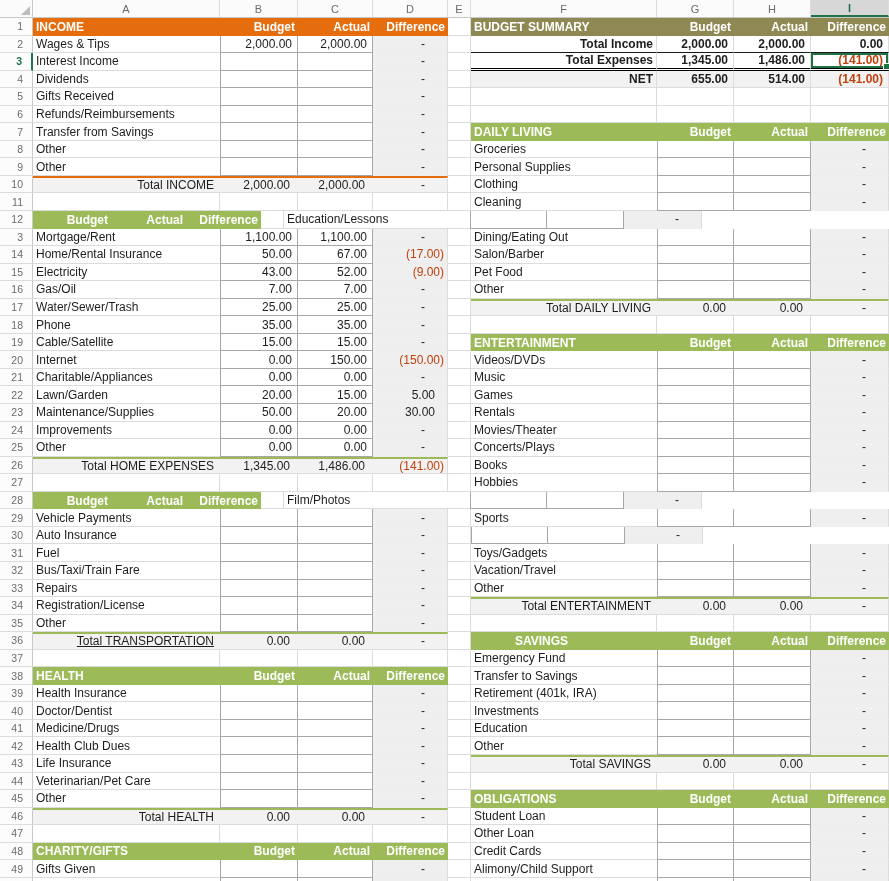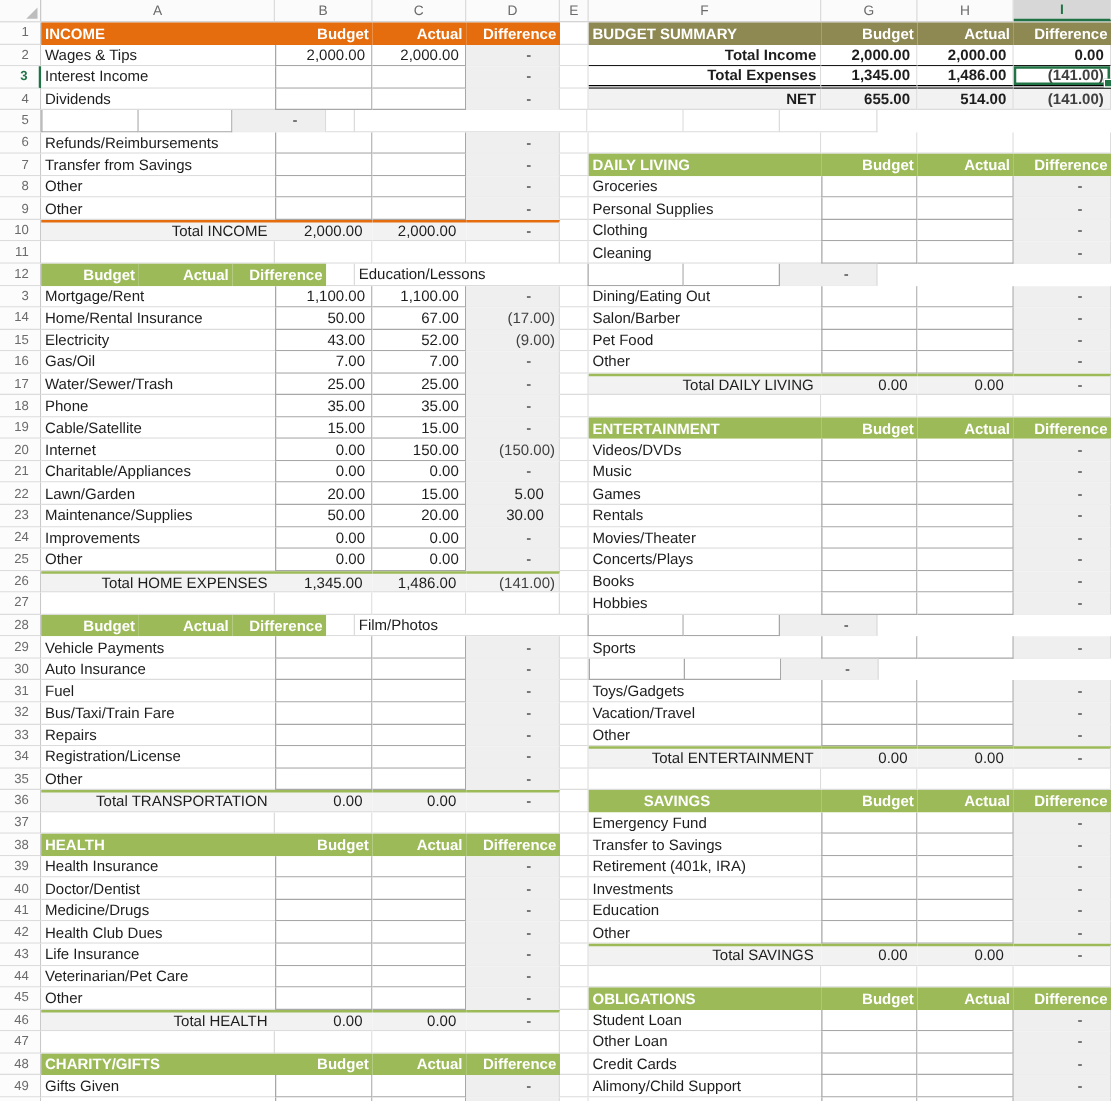--- a/index.html
+++ b/index.html
@@ -22,21 +22,21 @@
   .gl{border-right:1px solid #DCDCDC;border-bottom:1px solid #DCDCDC;}
   .nbr{border-right:none;}
   .gut{width:33px;justify-content:flex-end;padding-right:9px;font-size:10.5px;color:#6B6B6B;
        background:#FCFCFC;border-right:1px solid #C9C9C9;border-bottom:1px solid #DCDCDC;}
   .selrow{color:#217346;font-weight:bold;border-right:2px solid #217346;}
   .lbl{padding-left:3px;}
   .entry{border-right:1px solid #A7A7A7;border-bottom:1px solid #A7A7A7;justify-content:flex-end;padding-right:5px;}
   .eleft{border-left:1px solid #A7A7A7;}
   .diff{background:#EFEFEF;border-right:1px solid #DCDCDC;border-bottom:1px solid #EDEDED;justify-content:flex-end;}
   .dash{padding-right:22px;}
-  .neg{color:#404040;}
+  .neg{color:#c2410c;}
   .diff.neg{padding-right:3px;}
   .diff.pos{padding-right:12px;}
   .bar{color:#fff;font-weight:bold;}
   .bar-label{padding-left:3px;}
   .bar-h{justify-content:flex-end;padding-right:3px;}
   .totrow{background:#F2F2F2;border-top:2px solid #9CBA58;border-bottom:1px solid #DCDCDC;}
   .tot-lbl{justify-content:flex-end;padding-right:6px;}
   .tot-val{justify-content:flex-end;padding-right:8px;}
   .totdiff{justify-content:flex-end;border-right:1px solid #DCDCDC;}
   .totdiff.neg{padding-right:3px;}
@@ -119,20 +119,21 @@
         <div class="cell entry cC"></div>
         <div class="cell diff cD dash">-</div>
         <div class="cell gl cE"></div>
         <div class="cell sumv sum-lbl netrow cF">NET</div>
         <div class="cell sumv sum-val netrow cG">655.00</div>
         <div class="cell sumv sum-val netrow cH">514.00</div>
         <div class="cell sumv sum-val netrow cI neg">(141.00)</div>
       </div>
       <div class="r">
         <div class="cell gut">5</div>
+        <div class="cell gl nbr lbl cA">Gifts Received</div>
         <div class="cell entry eleft cB"></div>
         <div class="cell entry cC"></div>
         <div class="cell diff cD dash">-</div>
         <div class="cell gl cE"></div>
         <div class="cell gl cF"></div>
         <div class="cell gl cG"></div>
         <div class="cell gl cH"></div>
         <div class="cell gl cI"></div>
       </div>
       <div class="r">
@@ -487,21 +488,21 @@
         <div class="cell entry cC"></div>
         <div class="cell diff cD dash">-</div>
         <div class="cell gl cE"></div>
         <div class="cell gl cF"></div>
         <div class="cell gl cG"></div>
         <div class="cell gl cH"></div>
         <div class="cell gl cI"></div>
       </div>
       <div class="r">
         <div class="cell gut">36</div>
-        <div class="cell totrow tot-lbl cA" style="border-top-color: rgb(156, 186, 88);">Total TRANSPORTATION</div>
+        <div class="cell totrow tot-lbl cA" style="border-top-color: rgb(156, 186, 88); text-decoration: underline;">Total TRANSPORTATION</div>
         <div class="cell totrow tot-val cB" style="border-top-color: rgb(156, 186, 88);">0.00</div>
         <div class="cell totrow tot-val cC" style="border-top-color: rgb(156, 186, 88);">0.00</div>
         <div class="cell totrow totdiff cD dash" style="border-top-color: rgb(156, 186, 88);">-</div>
         <div class="cell gl cE"></div>
         <div class="cell bar cF bar-label" style="background: rgb(156, 186, 88); padding-left: 44px;">SAVINGS</div>
         <div class="cell bar cG bar-h" style="background: rgb(156, 186, 88);">Budget</div>
         <div class="cell bar cH bar-h" style="background: rgb(156, 186, 88);">Actual</div>
         <div class="cell bar cI bar-h" style="background: rgb(156, 186, 88);">Difference</div>
       </div>
       <div class="r">

